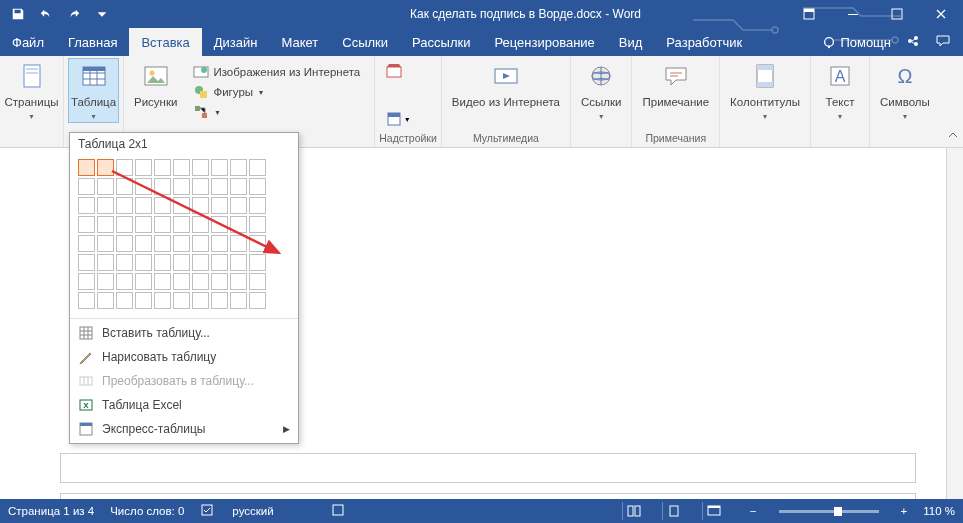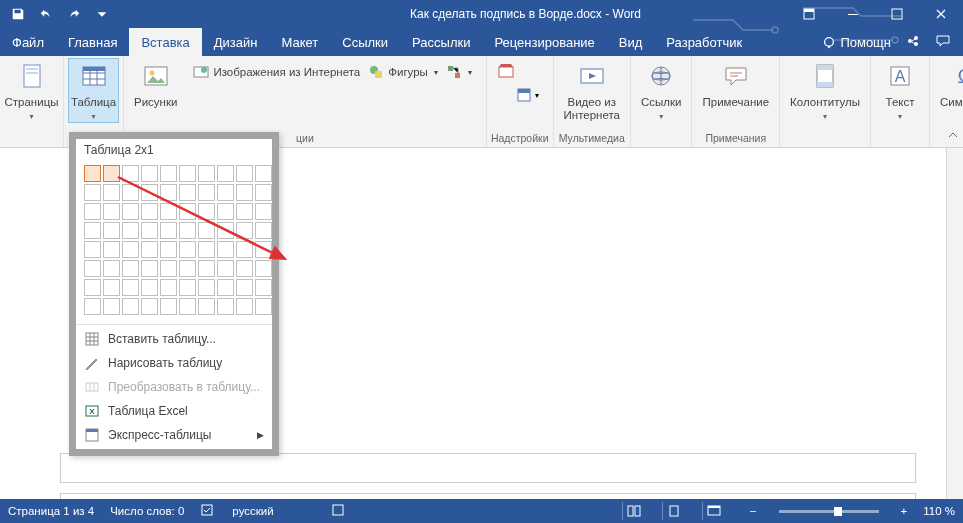--- a/index.html
+++ b/index.html
@@ -22,23 +22,23 @@
 .ribbon { height: 92px; background: #f3f3f3; border-bottom: 1px solid #d4d4d4; display: flex; position: relative; }
 .ribbon-group { display: flex; flex-direction: column; border-right: 1px solid #e1e1e1; padding: 2px 4px; }
 .ribbon-group-content { flex: 1; display: flex; align-items: flex-start; }
 .ribbon-group-label { font-size: 10.5px; color: #666; text-align: center; padding: 1px 0; }
 .big-btn { display: flex; flex-direction: column; align-items: center; padding: 2px 6px; gap: 4px; font-size: 11.5px; color: #444; min-width: 50px; cursor: pointer; }
 .big-btn.highlighted { background: #cde6f7; border: 1px solid #92c0e0; padding: 1px 5px; }
 .big-btn .icon-large { width: 32px; height: 32px; display: flex; align-items: center; justify-content: center; }
 .big-btn .dropdown-arrow { font-size: 8px; color: #666; }
 .small-row { display: flex; align-items: center; gap: 4px; font-size: 11.5px; color: #444; padding: 2px 4px; cursor: pointer; white-space: nowrap; }
 .small-row .icon-small { width: 16px; height: 16px; display: flex; align-items: center; justify-content: center; }
-.ribbon-col { display: flex; flex-direction: row; gap: 0; }
-
-.dropdown-panel { position: absolute; top: 132px; left: 69px; width: 210px; background: #fff; border: 7px solid #a3a3a3; box-shadow: 2px 2px 6px rgba(0,0,0,0.2); z-index: 100; }
+.ribbon-col { display: flex; flex-direction: column; gap: 0; }
+
+.dropdown-panel { position: absolute; top: 132px; left: 69px; width: 230px; background: #fff; border: 1px solid #a3a3a3; box-shadow: 2px 2px 6px rgba(0,0,0,0.2); z-index: 100; }
 .dropdown-header { padding: 4px 8px; font-size: 12px; color: #444; }
 .grid-wrap { padding: 4px 8px 8px; position: relative; }
 .cell-grid { display: grid; grid-template-columns: repeat(10, 18px); grid-template-rows: repeat(8, 18px); gap: 1px; }
 .cell { width: 17px; height: 17px; border: 1px solid #bfbfbf; background: #fff; }
 .cell.sel { border: 1px solid #e8742c; background: #fde4d0; }
 .arrow-overlay { position: absolute; top: 8px; left: 14px; pointer-events: none; }
 .menu-list { border-top: 1px solid #e1e1e1; padding: 2px 0; }
 .menu-list-item { display: flex; align-items: center; gap: 8px; padding: 4px 8px; font-size: 12px; color: #444; cursor: pointer; }
 .menu-list-item.disabled { color: #aaa; }
 .menu-list-item .mli-icon { width: 16px; height: 16px; display: flex; align-items: center; justify-content: center; }

